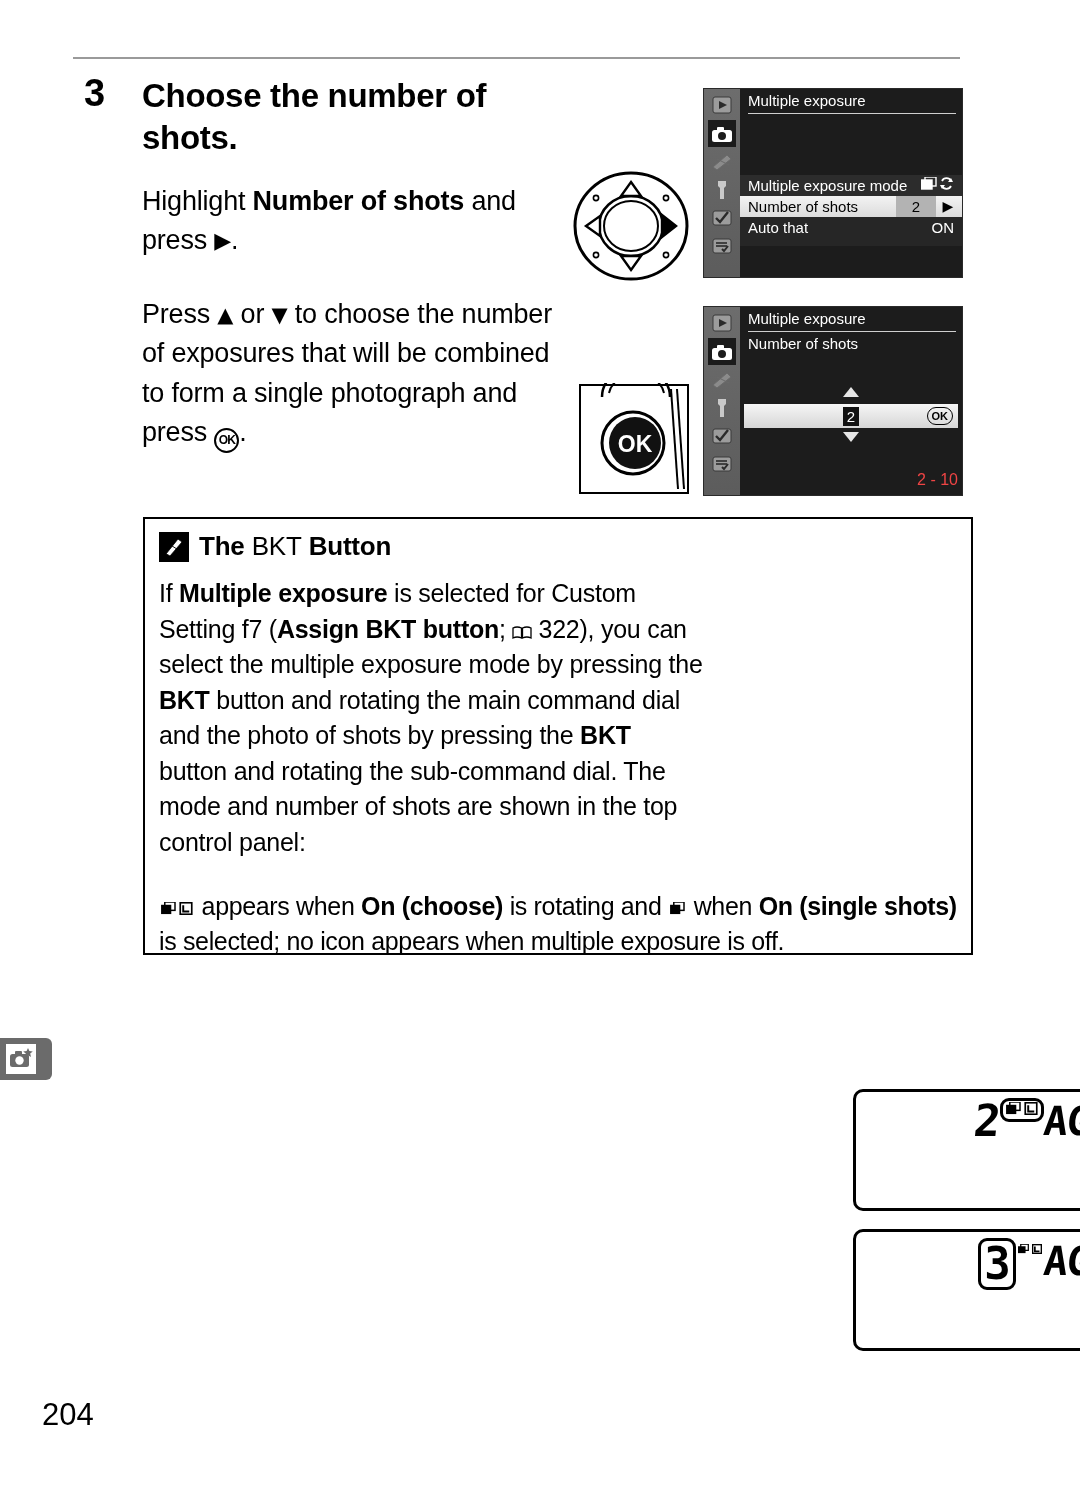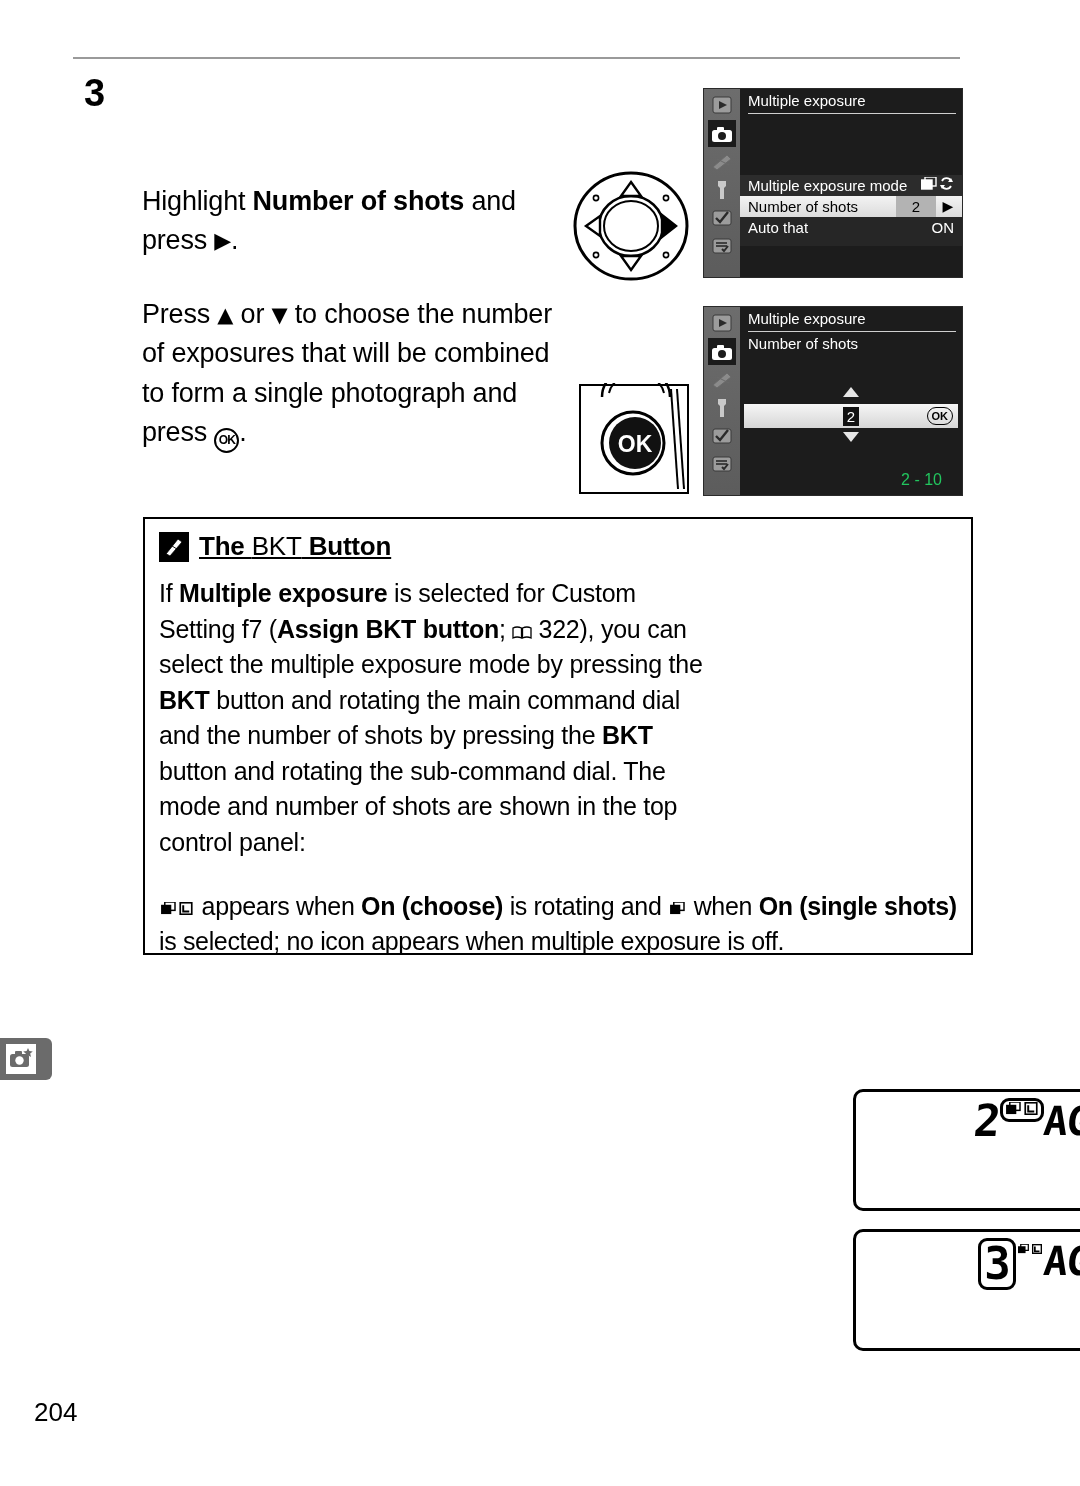--- a/index.html
+++ b/index.html
@@ -146,33 +146,33 @@
     position: absolute; left: 50%; margin-left: -8px; top: 80px;
     width: 0; height: 0; border-left: 8px solid transparent;
     border-right: 8px solid transparent; border-bottom: 10px solid #e6e6e6;
   }
   .caret-dn {
     position: absolute; left: 50%; margin-left: -8px; top: 125px;
     width: 0; height: 0; border-left: 8px solid transparent;
     border-right: 8px solid transparent; border-top: 10px solid #e6e6e6;
   }
   .range {
-    position: absolute; right: 20px; bottom: 6px;
-    color: #22c55e; font-size: 16px;
+    position: absolute; right: 4px; bottom: 6px;
+    color: #ef4444; font-size: 16px;
   }
 
   
   .note {
     position: absolute; left: 143px; top: 517px;
     width: 830px; height: 438px;
     border: 2.5px solid #000; background: #fff;
   }
   .note-head {
     position: absolute; left: 14px; top: 12px;
-    display: flex; align-items: center; gap: 10px; text-decoration: underline;
+    display: flex; align-items: center; gap: 10px;
   }
   .note-head .badge {
     width: 30px; height: 30px; background: #000;
     display: flex; align-items: center; justify-content: center;
   }
   .note-head .htxt {
     font-size: 26px; font-weight: bold; letter-spacing: -0.2px;
   }
   .note-head .htxt .thin { font-weight: normal; }
 
@@ -224,32 +224,33 @@
     position: absolute; left: -10px; top: 1038px;
     width: 62px; height: 42px; background: #6b6b6b;
     border-radius: 3px 6px 6px 3px;
     display: flex; align-items: center; justify-content: center;
   }
   .tab .chip {
     width: 30px; height: 30px; background: #fff;
     display: flex; align-items: center; justify-content: center;
   }
   .pageno {
-    position: absolute; left: 34px; top: 1397px;
-    font-size: 26px; letter-spacing: 0px; text-align: right;
+    position: absolute; left: 42px; top: 1397px;
+    font-size: 31px; letter-spacing: 0px; text-align: right;
   }
 </style>
 </head>
 <body>
 
 <div class="page">
 
   <div class="top-rule"></div>
 
   <div class="step-num">3</div>
+  <div class="step-title">Choose the number of shots.</div>
 
   <div class="para p2">
     <span>Press </span><span class="glyph tri-u">▲</span><span> or </span><span class="glyph tri-d">▼</span><span> to choose the number of exposures that will be combined to form a single photograph and press </span><span class="okglyph">OK</span><span>.</span>
   </div>
 
   <div class="para p1">
     <span>Highlight </span><b>Number of shots</b><span> and press </span><span class="glyph tri-r">▶</span><span>.</span>
   </div>
 
   <div class="selector">
@@ -421,21 +422,21 @@
         </svg>
       </span>
       <span class="htxt"><span>The </span><span class="thin">BKT</span><span> Button</span></span>
     </div>
 
     <div class="note-body"><span>If </span><b>Multiple exposure</b><span> is selected for Custom Setting f7 (</span><b>Assign BKT button</b><span>; </span><span class="book">
         <svg width="20" height="15" viewBox="0 0 20 15" style="vertical-align:-2px">
           <path d="M1 3 Q5 1 9.5 3 L9.5 13 Q5 11 1 13 Z" fill="none" stroke="#000" stroke-width="1.3"></path>
           <path d="M19 3 Q15 1 10.5 3 L10.5 13 Q15 11 19 13 Z" fill="none" stroke="#000" stroke-width="1.3"></path>
         </svg>
-      </span><span> 322), you can select the multiple exposure mode by pressing the </span><b>BKT</b><span> button and rotating the main command dial and the number of shots by pressing the </span><b>BKT</b><span> button and rotating the sub-command dial. The mode and number of shots are shown in the top control panel:</span></div>
+      </span><span> 322), you can select the multiple exposure mode by pressing the </span><b>BKT</b><span> button and rotating the main command dial and the photo of shots by pressing the </span><b>BKT</b><span> button and rotating the sub-command dial. The mode and number of shots are shown in the top control panel:</span></div>
 
     <div class="note-foot"><span class="me-pair">
           <svg class="me-filled" viewBox="0 0 16 14">
             <rect x="4" y="0" width="11" height="9" fill="none" stroke="#000" stroke-width="1.6"></rect>
             <rect x="0" y="3" width="11" height="10" fill="#000"></rect>
           </svg>
           <svg class="me-open" viewBox="0 0 14 14">
             <rect x="0.8" y="0.8" width="12.4" height="12.4" fill="none" stroke="#000" stroke-width="1.8"></rect>
             <path d="M4 3.5 L4 10.2 L10.5 10.2" fill="none" stroke="#000" stroke-width="2.1"></path>
           </svg>

